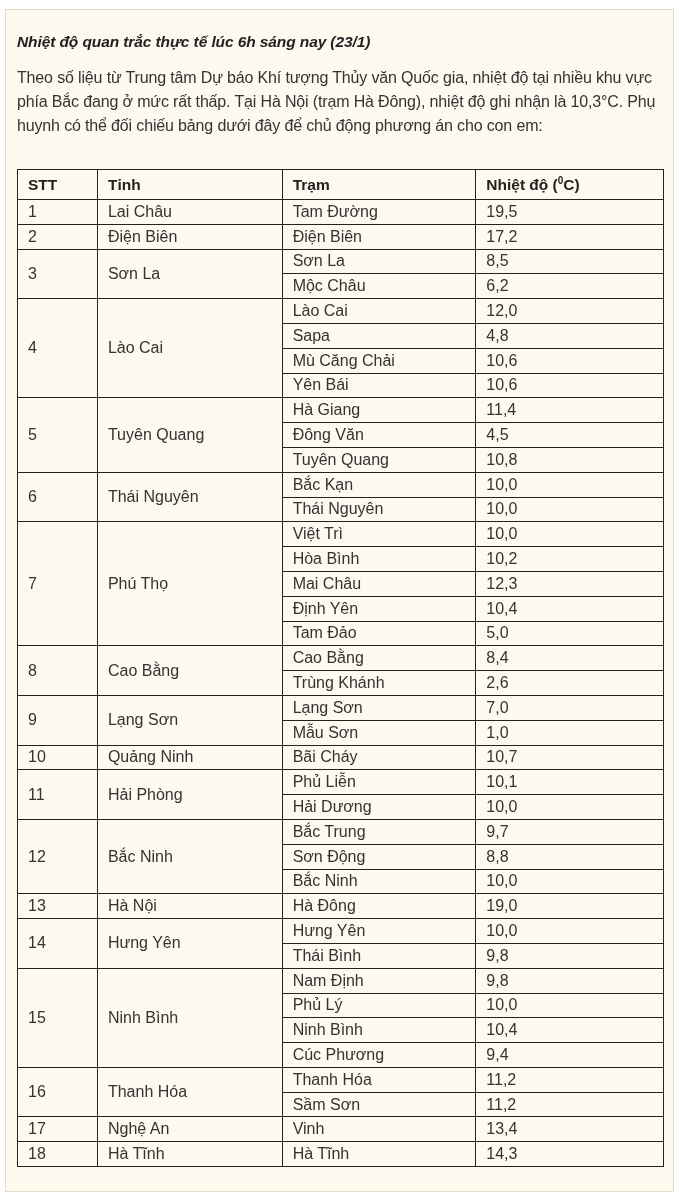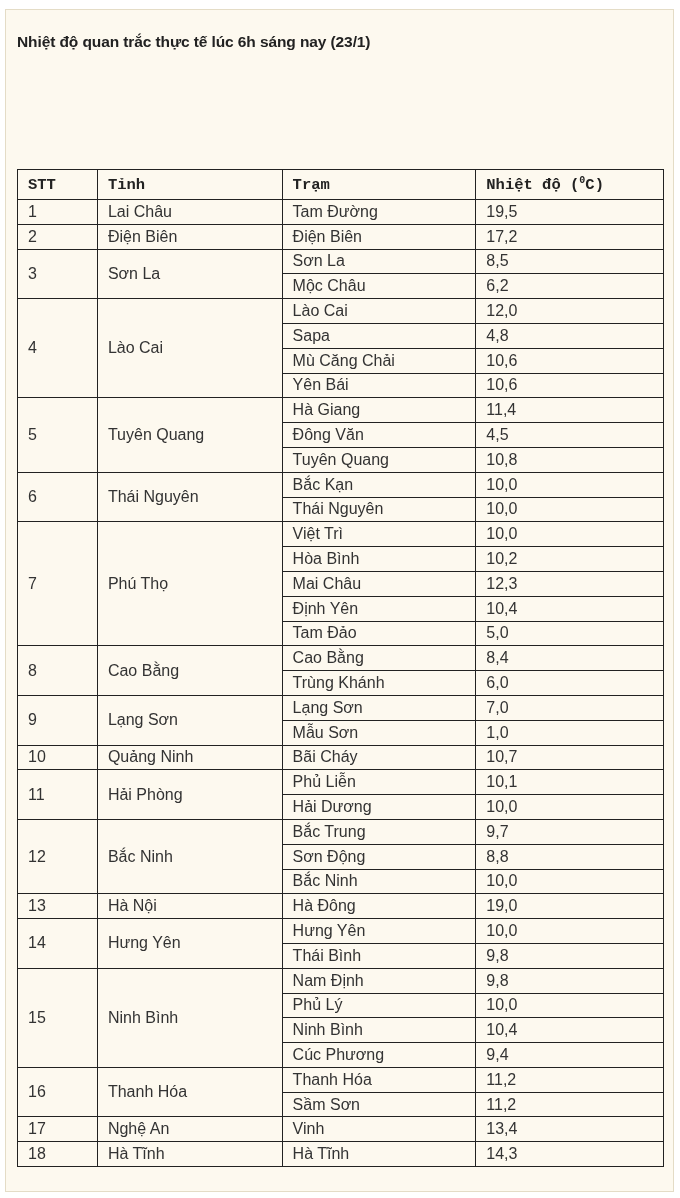--- a/index.html
+++ b/index.html
@@ -4,40 +4,42 @@
 <style>
   html, body { margin:0; padding:0; background:#ffffff; }
   body { width:680px; height:1198px; position:relative; font-family:"Liberation Sans", sans-serif; color:#222; }
   .panel {
     position:absolute; left:5px; top:9px; width:669px; height:1183px;
     background:#fdf9ef; border:1px solid #e4dcc6; box-sizing:border-box;
   }
   .title {
     position:absolute; left:11px; top:23px; font-size:15.5px; font-weight:bold; color:#222;
     letter-spacing:-0.1px;
+    font-style:italic;
   }
   .intro {
     position:absolute; left:11px; top:56px; width:650px; font-size:16px; line-height:24px; color:#333;
     letter-spacing:-0.15px;
   }
   table {
     position:absolute; left:11px; top:159px; width:647px;
     border-collapse:collapse; font-size:16px; color:#333;
   }
   th, td { border:1px solid #222; padding:0 10px; text-align:left; vertical-align:middle; }
-  th { height:29px; font-weight:bold; font-size:15.5px; color:#222;font-family:Liberation Mono, monospace; }
+  th { height:29px; font-weight:bold; font-size:15.5px; color:#222; }
   td { height:23.8px; line-height:20px; }
   col.c1 { width:80px; } col.c2 { width:185px; } col.c3 { width:194px; } col.c4 { width:188px; }
   sup { font-size:10px; font-weight:bold; }
 </style>
 </head>
 <body>
 
 <div class="panel">
   <div class="title">Nhiệt độ quan trắc thực tế lúc 6h sáng nay (23/1)</div>
+  <div class="intro">Theo số liệu từ Trung tâm Dự báo Khí tượng Thủy văn Quốc gia, nhiệt độ tại nhiều khu vực phía Bắc đang ở mức rất thấp. Tại Hà Nội (trạm Hà Đông), nhiệt độ ghi nhận là 10,3°C. Phụ huynh có thể đối chiếu bảng dưới đây để chủ động phương án cho con em:</div>
 
   <table>
     <colgroup>
         <col class="c1">
         <col class="c2">
         <col class="c3">
         <col class="c4">
       </colgroup>
     <thead>
       <tr>
@@ -135,21 +137,21 @@
           <td>5,0</td>
         </tr>
         <tr>
           <td rowspan="2">8</td>
           <td rowspan="2">Cao Bằng</td>
           <td>Cao Bằng</td>
           <td>8,4</td>
         </tr>
         <tr>
           <td>Trùng Khánh</td>
-          <td>6,0</td>
+          <td>2,6</td>
         </tr>
         <tr>
           <td rowspan="2">9</td>
           <td rowspan="2">Lạng Sơn</td>
           <td>Lạng Sơn</td>
           <td>7,0</td>
         </tr>
         <tr>
           <td>Mẫu Sơn</td>
           <td>1,0</td>

